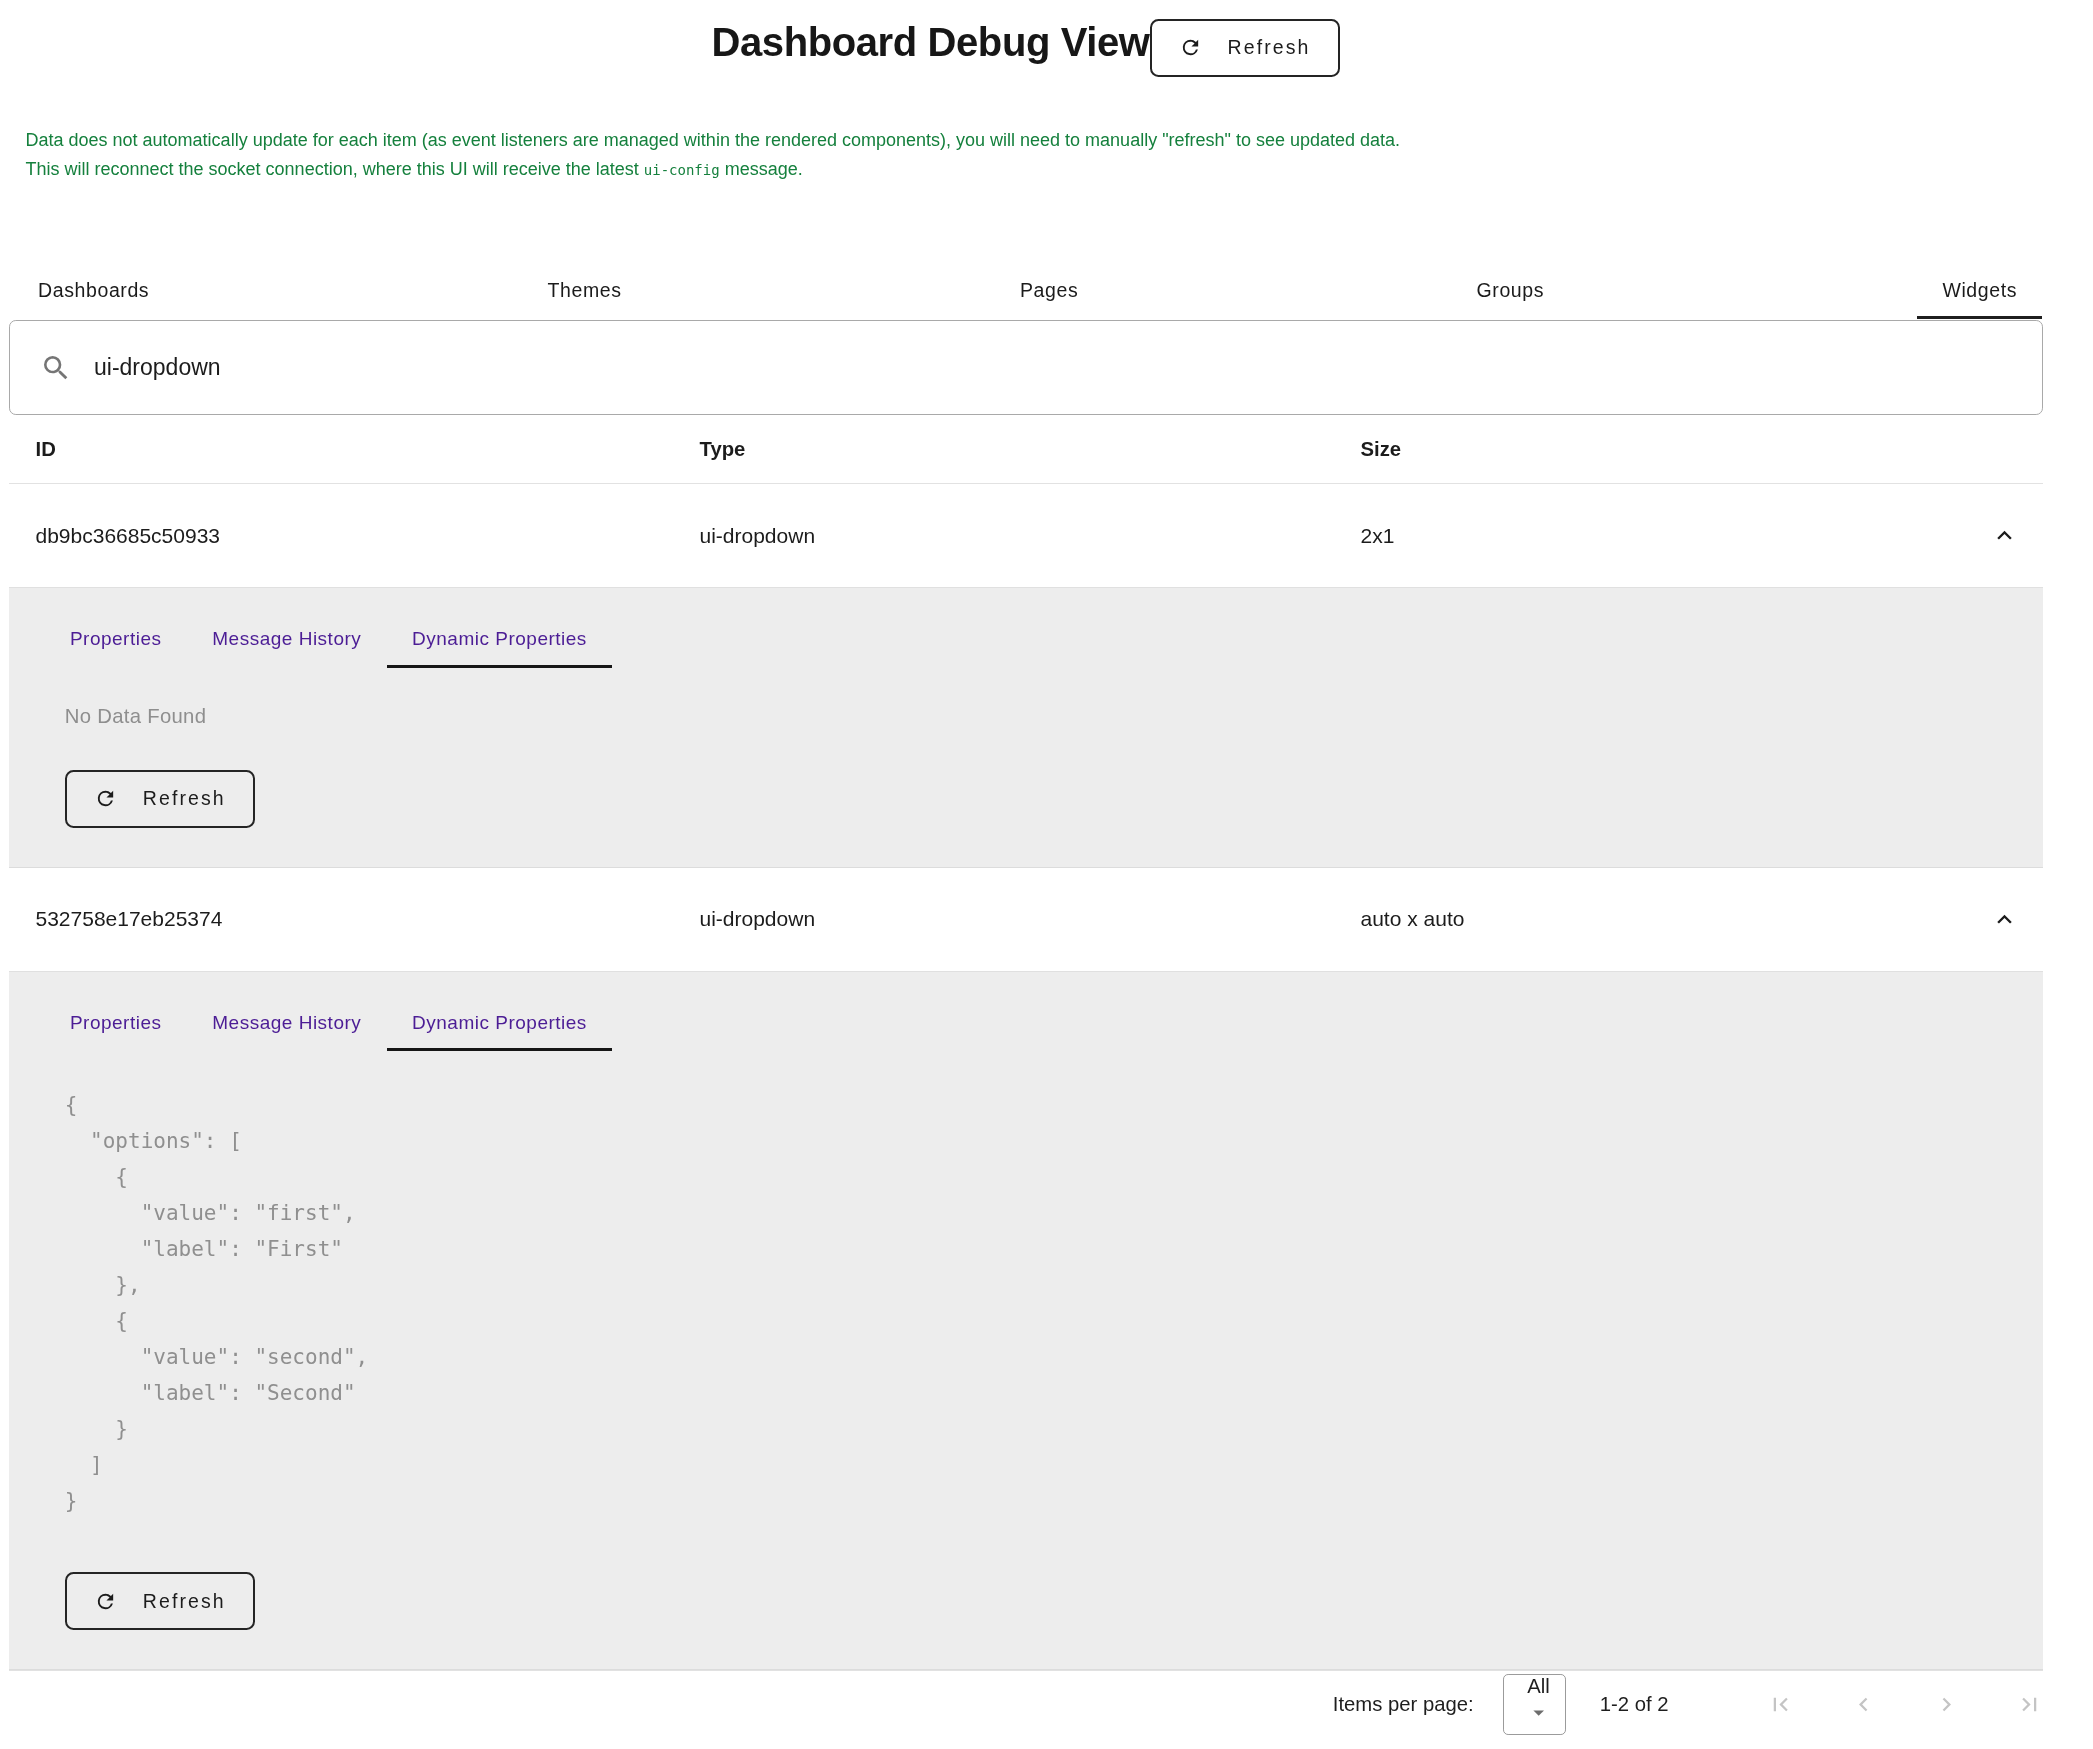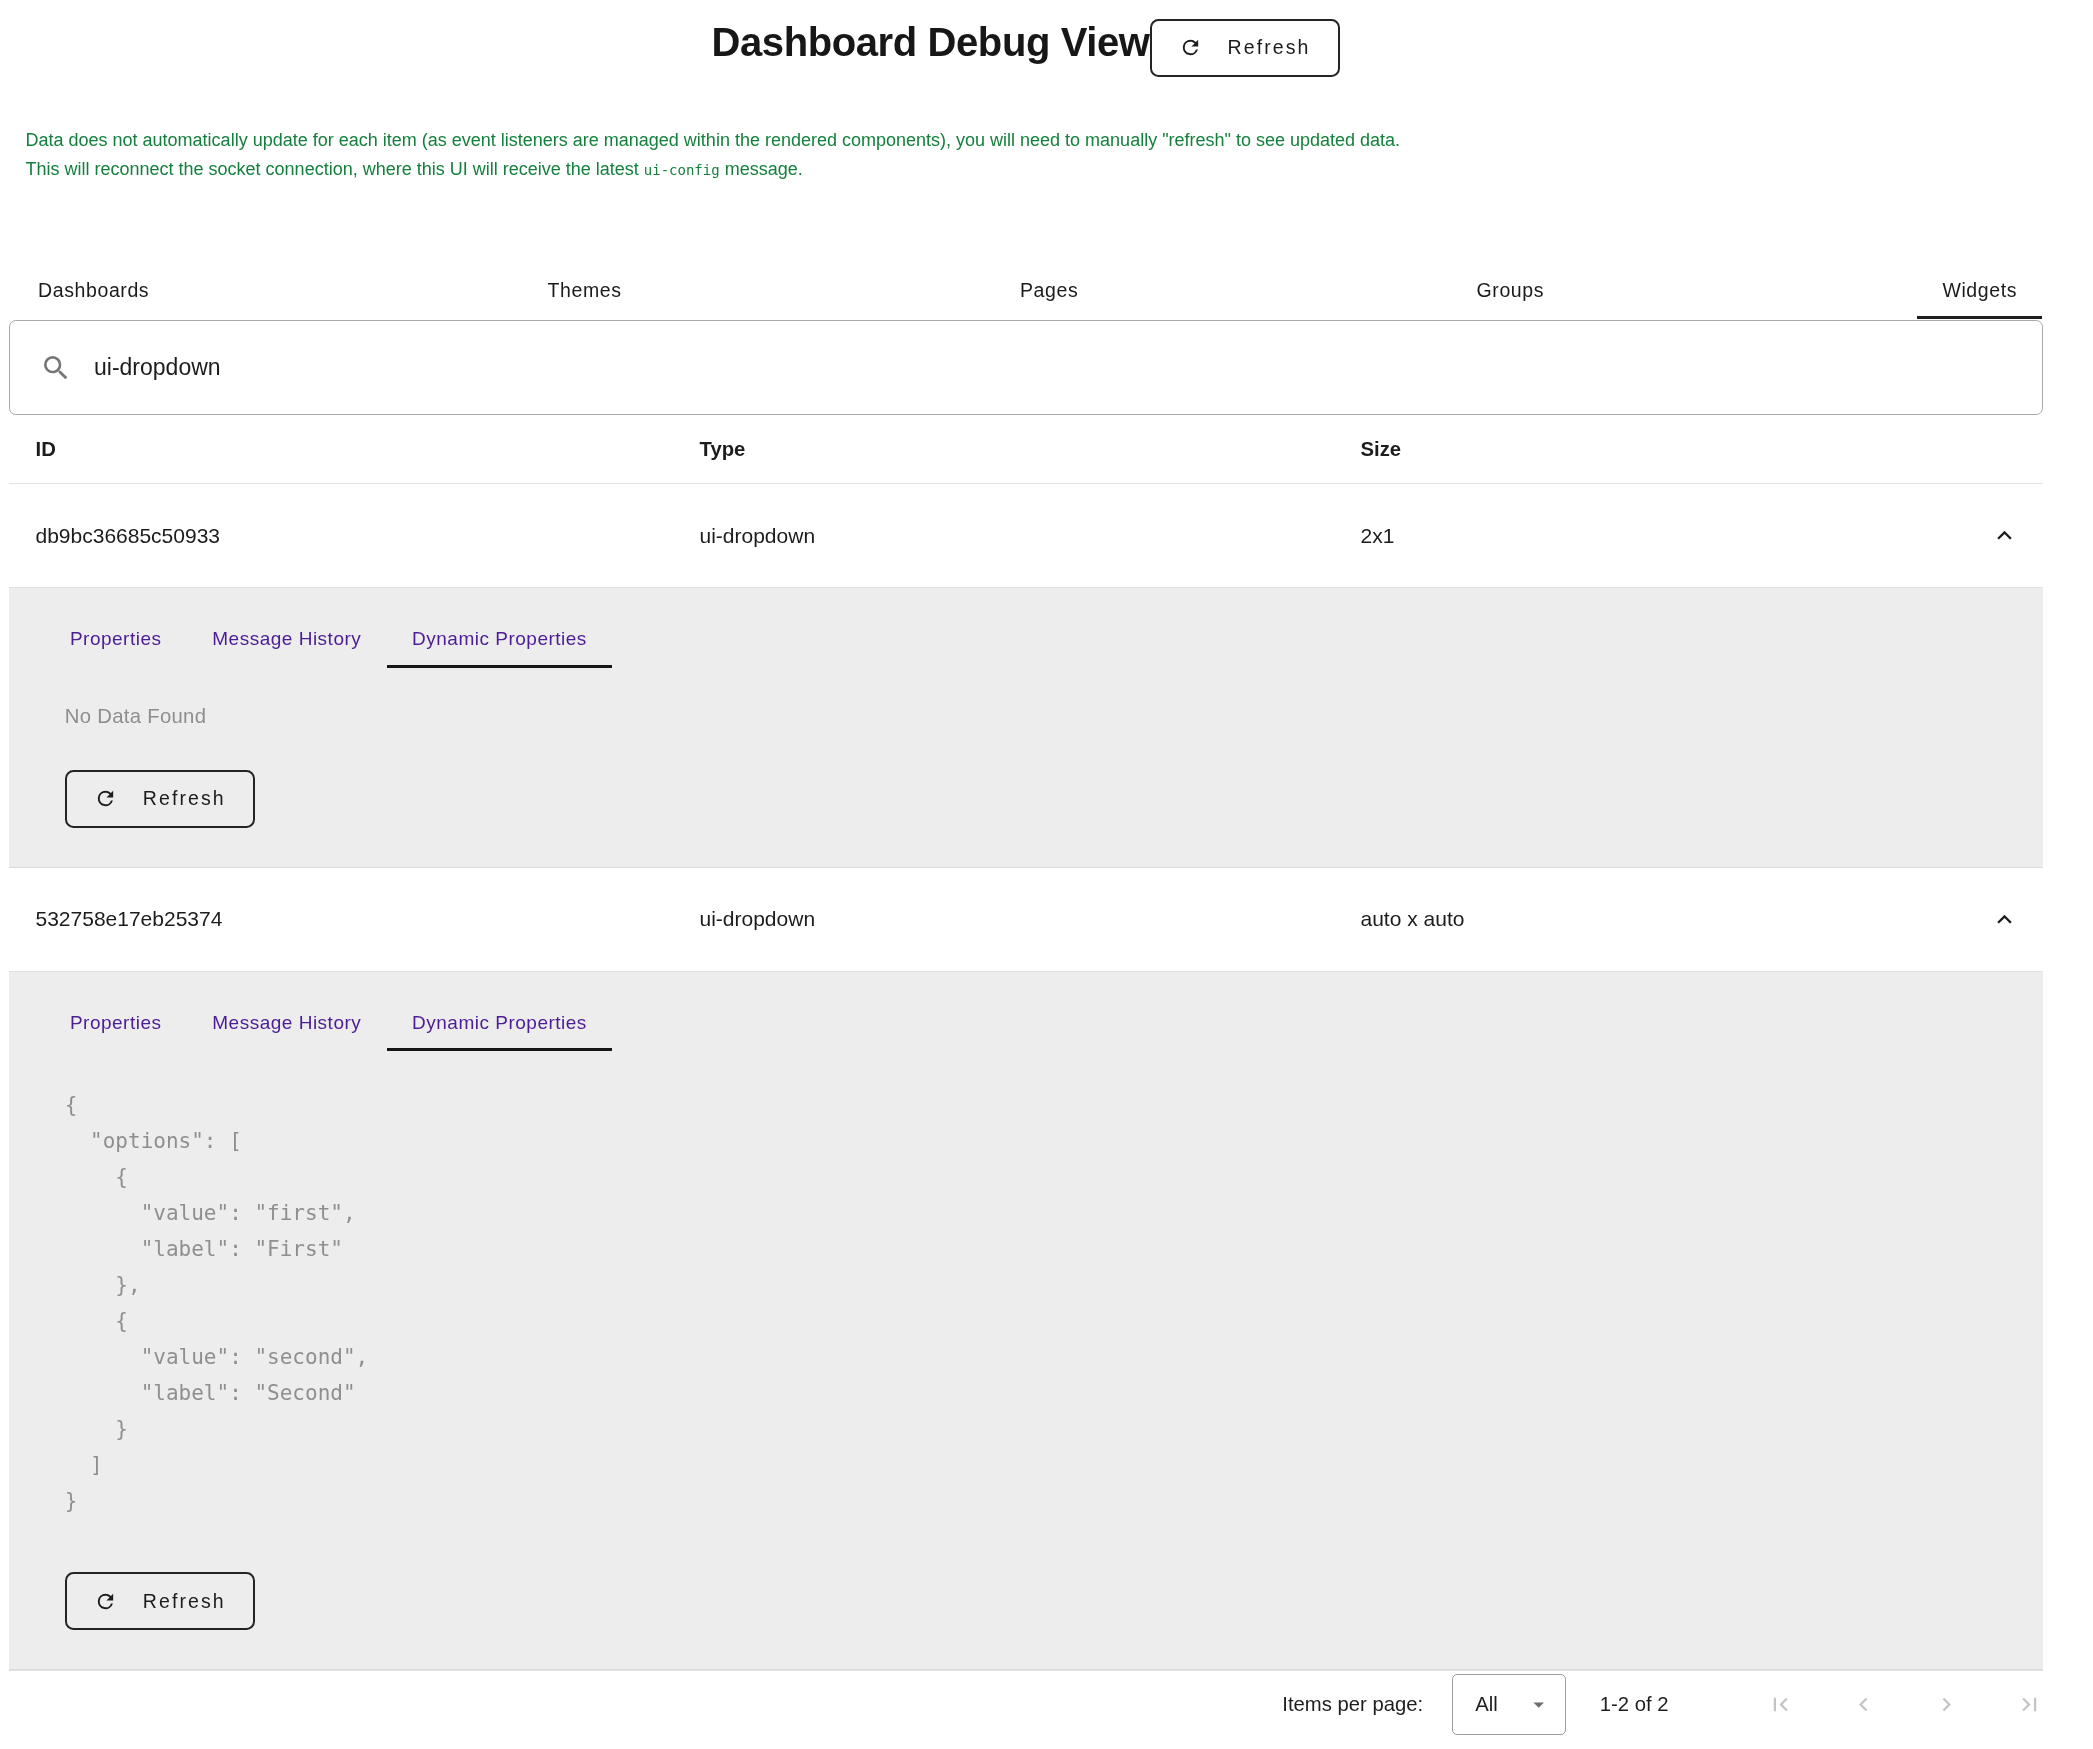--- a/index.html
+++ b/index.html
@@ -104,24 +104,24 @@
   .panel2 .btn { margin-top: 53px; }
 
   
   .paginator {
     border-top: 0.8px solid #e1e1e1;
     height: 68px;
     display: flex; justify-content: flex-end; align-items: center;
     font-size: 20.3px; color: #1e1e1e;
   }
   .page-size-select {
-    display: flex; align-items: center; gap: 28px;
+    display: flex; align-items: center; gap: 2px;
     height: 61px; padding: 0 13.6px 0 22px; margin: 0 34px 0 29px;
     border: 1.7px solid #9b9b9b; border-radius: 5.1px;
-    background: #fff; cursor: pointer;
+    background: #fff; cursor: pointer; flex-direction: column;
   }
   .page-size-select svg { width: 25.4px; height: 25.4px; fill: #6d6d6d; }
   .range-label { margin-right: 42px; text-align: right; }
   .nav-icons { display: flex; align-items: center; }
   .nav-icon {
     background: none; border: none; cursor: default;
     margin-left: 56px; line-height: 0;
   }
   .nav-icon svg { width: 27px; height: 27px; fill: #c4c4c4; }
 </style>

